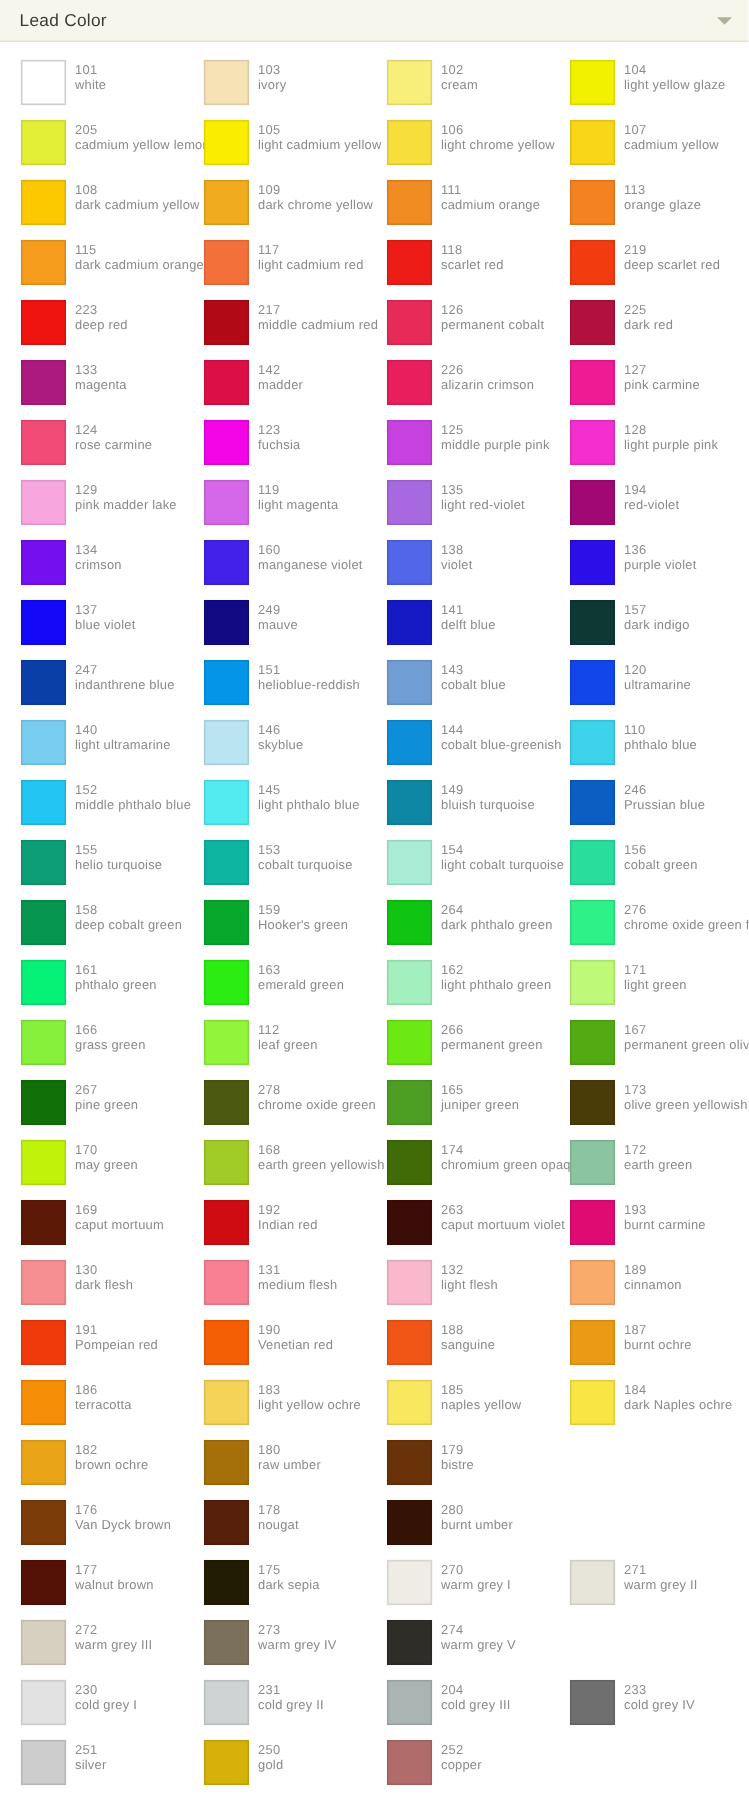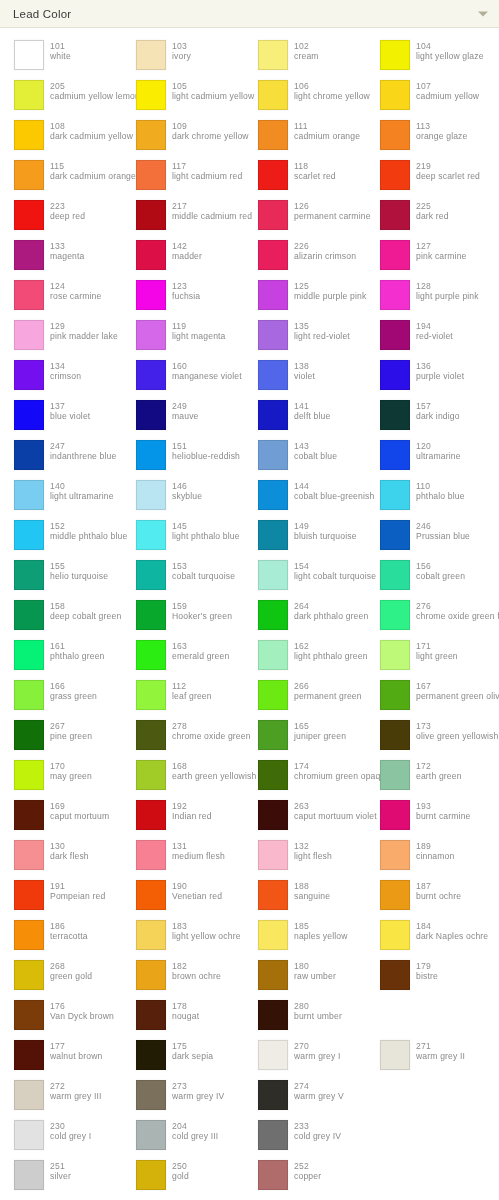--- a/index.html
+++ b/index.html
@@ -236,21 +236,21 @@
           <div class="swatch" style="background: rgb(178, 10, 21);"></div>
           <div class="labels">
             <span class="code">217</span>
             <span class="cname">middle cadmium red</span>
           </div>
         </div>
         <div class="cell">
           <div class="swatch" style="background: rgb(231, 42, 88);"></div>
           <div class="labels">
             <span class="code">126</span>
-            <span class="cname">permanent carmine</span>
+            <span class="cname">permanent cobalt</span>
           </div>
         </div>
         <div class="cell">
           <div class="swatch" style="background: rgb(177, 18, 61);"></div>
           <div class="labels">
             <span class="code">225</span>
             <span class="cname">dark red</span>
           </div>
         </div>
       </div>
@@ -789,27 +789,20 @@
         <div class="cell">
           <div class="swatch" style="background: rgb(249, 229, 67);"></div>
           <div class="labels">
             <span class="code">184</span>
             <span class="cname">dark Naples ochre</span>
           </div>
         </div>
       </div>
       <div class="row">
         <div class="cell">
-          <div class="swatch" style="background: rgb(216, 188, 8);"></div>
-          <div class="labels">
-            <span class="code">268</span>
-            <span class="cname">green gold</span>
-          </div>
-        </div>
-        <div class="cell">
           <div class="swatch" style="background: rgb(233, 164, 24);"></div>
           <div class="labels">
             <span class="code">182</span>
             <span class="cname">brown ochre</span>
           </div>
         </div>
         <div class="cell">
           <div class="swatch" style="background: rgb(165, 112, 10);"></div>
           <div class="labels">
             <span class="code">180</span>
@@ -899,20 +892,27 @@
             <span class="cname">warm grey V</span>
           </div>
         </div>
       </div>
       <div class="row">
         <div class="cell">
           <div class="swatch" style="background: rgb(226, 226, 226);"></div>
           <div class="labels">
             <span class="code">230</span>
             <span class="cname">cold grey I</span>
+          </div>
+        </div>
+        <div class="cell">
+          <div class="swatch" style="background: rgb(207, 211, 211);"></div>
+          <div class="labels">
+            <span class="code">231</span>
+            <span class="cname">cold grey II</span>
           </div>
         </div>
         <div class="cell">
           <div class="swatch" style="background: rgb(169, 180, 179);"></div>
           <div class="labels">
             <span class="code">204</span>
             <span class="cname">cold grey III</span>
           </div>
         </div>
         <div class="cell">

